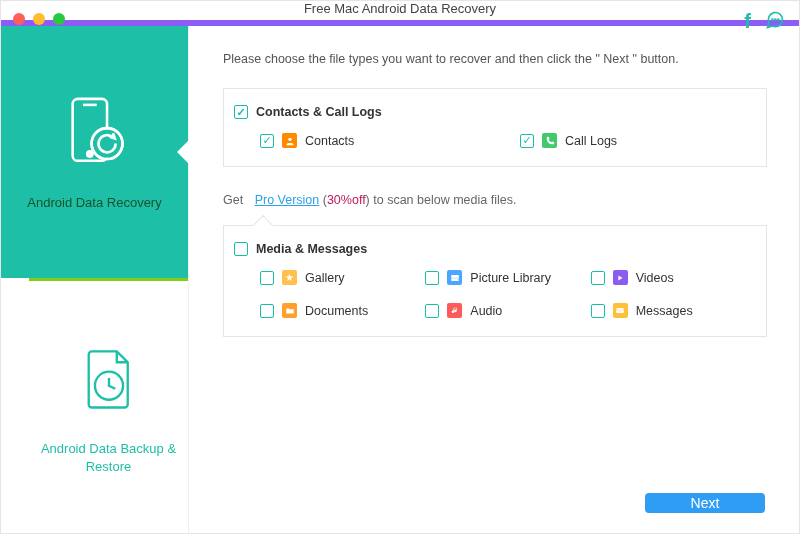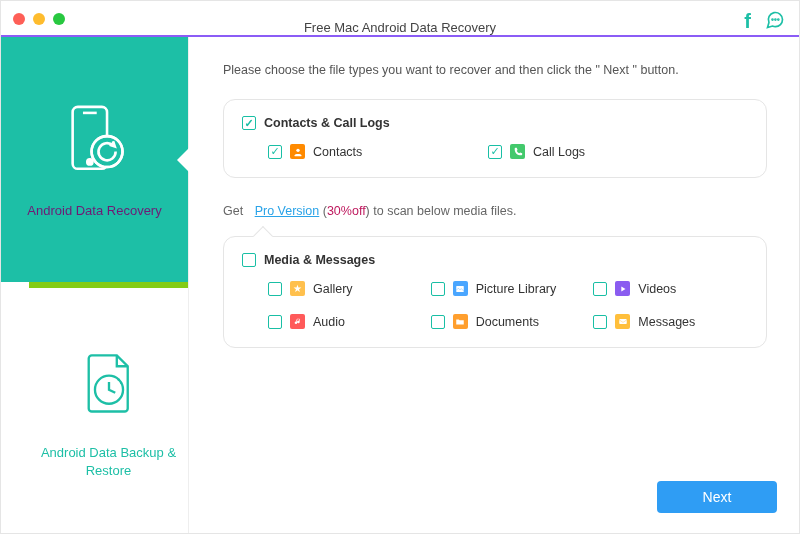--- a/index.html
+++ b/index.html
@@ -1,57 +1,57 @@
 <!DOCTYPE html>
 <html><head>
 <meta charset="utf-8">
 <style>
   * { box-sizing: border-box; margin: 0; padding: 0; font-family: -apple-system, "Helvetica Neue", Arial, sans-serif; }
   html, body { width: 800px; height: 534px; background: #fff; overflow: hidden; }
   .window { width: 800px; height: 534px; border: 1px solid #e5e5e5; position: relative; display: flex; flex-direction: column; }
-  .titlebar { height: 36px; border-bottom: 2px solid #8b5cf6; display: flex; align-items: flex-end; position: relative; }
+  .titlebar { height: 25px; border-bottom: 6px solid #8b5cf6; display: flex; align-items: flex-start; position: relative; }
   .traffic { position: absolute; left: 12px; top: 12px; display: flex; gap: 8px; }
   .tl { width: 12px; height: 12px; border-radius: 50%; }
   .red { background: #fe5f57; } .yellow { background: #febc2e; } .green { background: #28c840; }
   .title { flex: 1; text-align: center; font-size: 13px; color: #444; }
   .title-icons { position: absolute; right: 14px; top: 9px; display: flex; gap: 14px; color: #1abc9c; }
   .title-icons span { cursor: pointer; }
   .body { flex: 1; display: flex; min-height: 0; }
   .sidebar { width: 188px; display: flex; flex-direction: column; border-right: 1px solid #eee; }
   .side-item { flex: 1; display: flex; flex-direction: column; align-items: center; justify-content: center; gap: 16px; padding: 18px 10px; position: relative; cursor: pointer; }
   .side-active { background: #1dbfa6; color: #fff; }
   .side-inactive { background: #fff; color: #1dbfa6; } 
-  .side-item + .side-item { border-top: 6px solid #84cc16; margin-left: 28px; }
+  .side-item + .side-item { border-top: 3px solid #84cc16; margin-left: 28px; }
   .side-label { font-size: 13px; text-align: center; line-height: 1.35; max-width: 150px; }
-  .side-active .side-label { color: #701a75; }
+  .side-active .side-label { color: #14532d; }
   .side-inactive .side-label { color: #1dbfa6; font-weight: 500; }
   
   .side-active::after {
     content: ""; position: absolute; right: -1px; top: 50%; transform: translateY(-50%);
     width: 0; height: 0; border-top: 12px solid transparent; border-bottom: 12px solid transparent;
     border-right: 12px solid #fff;
   }
   .main { flex: 1; padding: 22px 32px 0 34px; position: relative; color: #555; font-size: 12.5px; }
   .instruction { margin: 4px 0 22px 0; color: #555; font-size: 12.5px; }
-  .panel { border: 1px solid #e5e5e5; border-radius: 12px; padding: 16px 18px 18px 18px; position: relative; margin-bottom: 26px; }
+  .panel { border: 1px solid #e5e5e5; border-radius: 0; padding: 16px 18px 18px 10px; position: relative; margin-bottom: 26px; }
   .panel-title { font-weight: 600; color: #333; display: flex; align-items: center; gap: 8px; margin-bottom: 14px; font-size: 12.5px; }
-  .row { display: flex; padding-left: 26px; flex-wrap: wrap; }
+  .row { display: flex; gap: 40px; padding-left: 26px; flex-wrap: wrap; }
   .row3 { display: grid; grid-template-columns: repeat(3, 1fr); row-gap: 18px; column-gap: 8px; padding-left: 26px; }
   .opt { display: flex; align-items: center; gap: 8px; font-size: 12.5px; color: #333; min-width: 150px; }
   .row .opt { min-width: 220px; }
   .chk { width: 14px; height: 14px; border: 1.5px solid #19bfa5; border-radius: 2px; display: inline-flex; align-items: center; justify-content: center; background: #fff; }
   .chk.unchecked { border-color: #19bfa5; }
   .chk.checked::after { content: "✓"; font-size: 11px; color: #19bfa5; line-height: 1; }
   .ic { width: 15px; height: 15px; border-radius: 2px; display: inline-flex; align-items: center; justify-content: center; font-size: 10px; color: #fff; }
   .ic svg { width: 10px; height: 10px; display: block; }
   .promo { color: #666; margin: 6px 0 18px 0; font-size: 12.5px; }
   .promo a { color: #2aa3e8; text-decoration: underline; padding-left: 8px; }
   .promo .off { color: #be185d; }
   .panel-pointer { position: absolute; top: -8px; left: 32px; width: 14px; height: 14px; background: #fff; border-left: 1px solid #e5e5e5; border-top: 1px solid #e5e5e5; transform: rotate(45deg); }
-  .next-btn { position: absolute; right: 22px; bottom: 20px; width: 120px; height: 32px; border: none; border-radius: 4px; background: #2f9df4; color: #fff; font-size: 14px; cursor: pointer; }
+  .next-btn { position: absolute; right: 34px; bottom: 20px; width: 120px; height: 20px; border: none; border-radius: 4px; background: #2f9df4; color: #fff; font-size: 14px; cursor: pointer; }
   
   .big-ic { width: 86px; height: 86px; display: flex; align-items: center; justify-content: center; }
   .big-ic.white svg * { stroke: #fff; }
   .big-ic.teal svg * { stroke: #1dbfa6; }
 </style>
 </head>
 <body>
 
 <div class="window">
 
@@ -173,35 +173,35 @@
             <span class="chk unchecked"></span>
             <span class="ic" style="background:#8a5cf0">
               <svg viewBox="0 0 24 24" fill="#fff">
                   <polygon points="8,6 18,12 8,18"></polygon>
                 </svg>
             </span>
             <span>Videos</span>
           </div>
           <div class="opt">
             <span class="chk unchecked"></span>
+            <span class="ic" style="background:#ff9f2e">
+              <svg viewBox="0 0 24 24" fill="#fff">
+                  <path d="M3 6h6l2 2h10v10H3z"></path>
+                </svg>
+            </span>
+            <span>Documents</span>
+          </div>
+          <div class="opt">
+            <span class="chk unchecked"></span>
             <span class="ic" style="background:#ff5a5a">
               <svg viewBox="0 0 24 24" fill="#fff">
                   <path d="M10 4v10a3 3 0 1 1-2-2.8V6l8-2v8a3 3 0 1 1-2-2.8V4z"></path>
                 </svg>
             </span>
             <span>Audio</span>
-          </div>
-          <div class="opt">
-            <span class="chk unchecked"></span>
-            <span class="ic" style="background:#ff9f2e">
-              <svg viewBox="0 0 24 24" fill="#fff">
-                  <path d="M3 6h6l2 2h10v10H3z"></path>
-                </svg>
-            </span>
-            <span>Documents</span>
           </div>
           <div class="opt">
             <span class="chk unchecked"></span>
             <span class="ic" style="background:#ffbf3b">
               <svg viewBox="0 0 24 24" fill="#fff">
                   <rect x="3" y="5" width="18" height="12" rx="2"></rect>
                   <path d="M3 7l9 6 9-6" stroke="#ffbf3b" stroke-width="1" fill="none"></path>
                 </svg>
             </span>
             <span>Messages</span>

